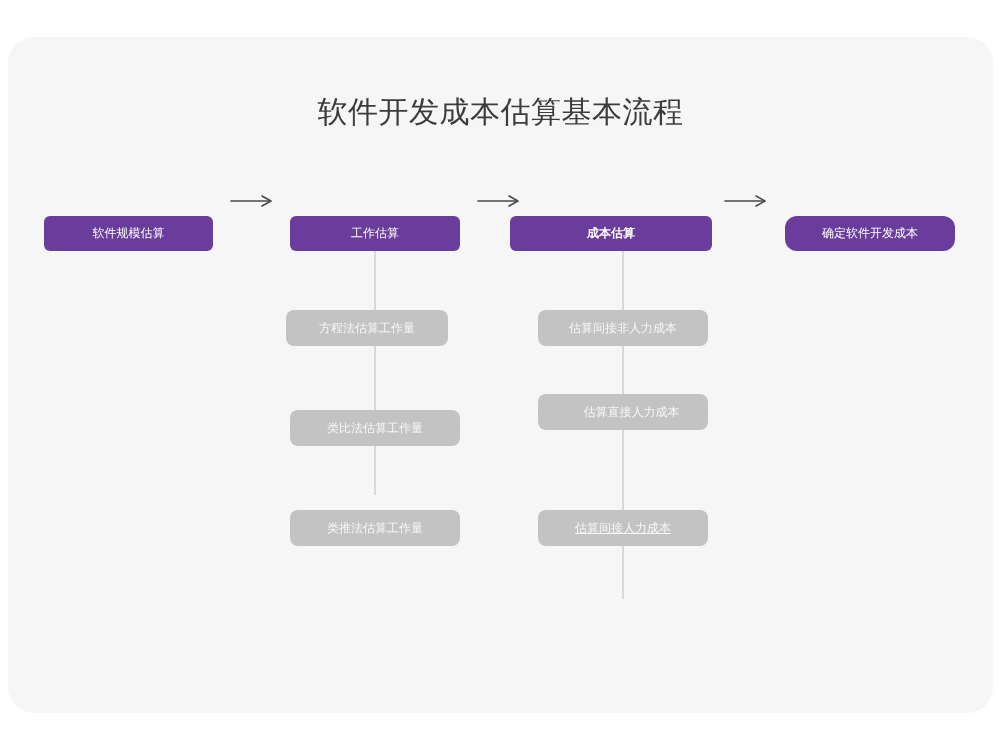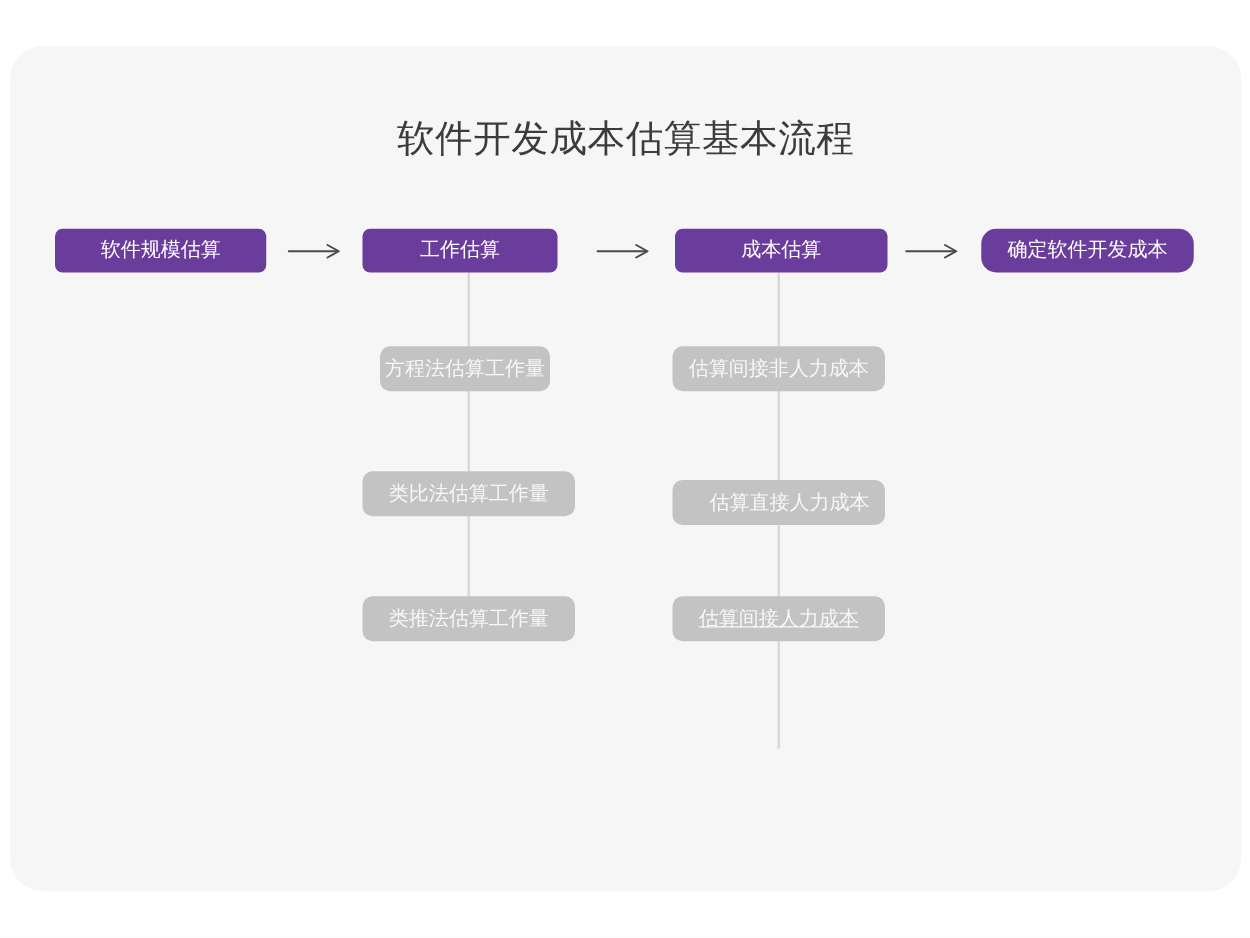--- a/index.html
+++ b/index.html
@@ -34,25 +34,26 @@
     line-height: 38px;
     font-weight: 500;
     letter-spacing: 0.5px;
     color: var(--title-text, #3C3C3C);
   }
   .node {
     position: absolute;
     display: flex;
     align-items: center;
     justify-content: center;
-    font-size: 16px;
+    font-size: 12px;
     color: var(--node-text, #FFFFFF);
     white-space: nowrap;
     z-index: 2;
     box-sizing: border-box;
+    margin-top: 33px;
   }
   .node.main {
     height: 35px;
     background: var(--primary-node-bg, #6A3C9C);
     border-radius: 6px;
   }
   .node.sub {
     height: 36px;
     background: var(--sub-node-bg, #C3C3C3);
     border-radius: 8px;
@@ -82,25 +83,25 @@
 
   <h1 class="title">软件开发成本估算基本流程</h1>
 
   <div class="connector" style="left:366px; top:181px; height:277px;"></div>
   <div class="connector" style="left:614px; top:181px; height:381px;"></div>
 
   <div class="node main" style="left:36px; top:146px; width:169px;">
     <span>软件规模估算</span>
   </div>
 
-  <div class="node main" style="left:282px; top:146px; width:156px;">
+  <div class="node main" style="left:282px; top:146px; width:170px;">
     <span>工作估算</span>
   </div>
 
-  <div class="node main" style="left:532px; top:146px; width:170px;">
+  <div class="node main" style="left:502px; top:146px; width:202px;font-weight:bold;">
     <span>成本估算</span>
   </div>
 
   <div class="node main" style="left:777px; top:146px; width:170px;border-radius:12px;">
     <span>确定软件开发成本</span>
   </div>
 
   <div class="arrow" style="left:222px; top:157px;">
     <svg width="44" height="14" viewBox="0 0 44 14" fill="none" stroke="currentColor" stroke-width="1.6" stroke-linecap="round" stroke-linejoin="round">
       <line x1="1" y1="7" x2="40" y2="7"></line>
@@ -113,33 +114,33 @@
       <polyline points="32,2 41,7 32,12"></polyline>
     </svg>
   </div>
   <div class="arrow" style="left:716px; top:157px;">
     <svg width="44" height="14" viewBox="0 0 44 14" fill="none" stroke="currentColor" stroke-width="1.6" stroke-linecap="round" stroke-linejoin="round">
       <line x1="1" y1="7" x2="40" y2="7"></line>
       <polyline points="32,2 41,7 32,12"></polyline>
     </svg>
   </div>
 
-  <div class="node sub" style="left:296px; top:240px; width:136px;">
+  <div class="node sub" style="left:278px; top:240px; width:162px;">
     <span>方程法估算工作量</span>
   </div>
   <div class="node sub" style="left:282px; top:440px; width:170px;">
     <span>类推法估算工作量</span>
   </div>
   <div class="node sub" style="left:282px; top:340px; width:170px;">
     <span>类比法估算工作量</span>
   </div>
 
   <div class="node sub" style="left:530px; top:240px; width:170px;">
     <span>估算间接非人力成本</span>
   </div>
-  <div class="node sub" style="left:530px; top:347px; width:170px;padding-left:17px;">
+  <div class="node sub" style="left:530px; top:324px; width:170px;padding-left:17px;">
     <span>估算直接人力成本</span>
   </div>
   <div class="node sub" style="left:530px; top:440px; width:170px;text-decoration:underline;">
     <span>估算间接人力成本</span>
   </div>
 
 </div>
 
 </body></html>

